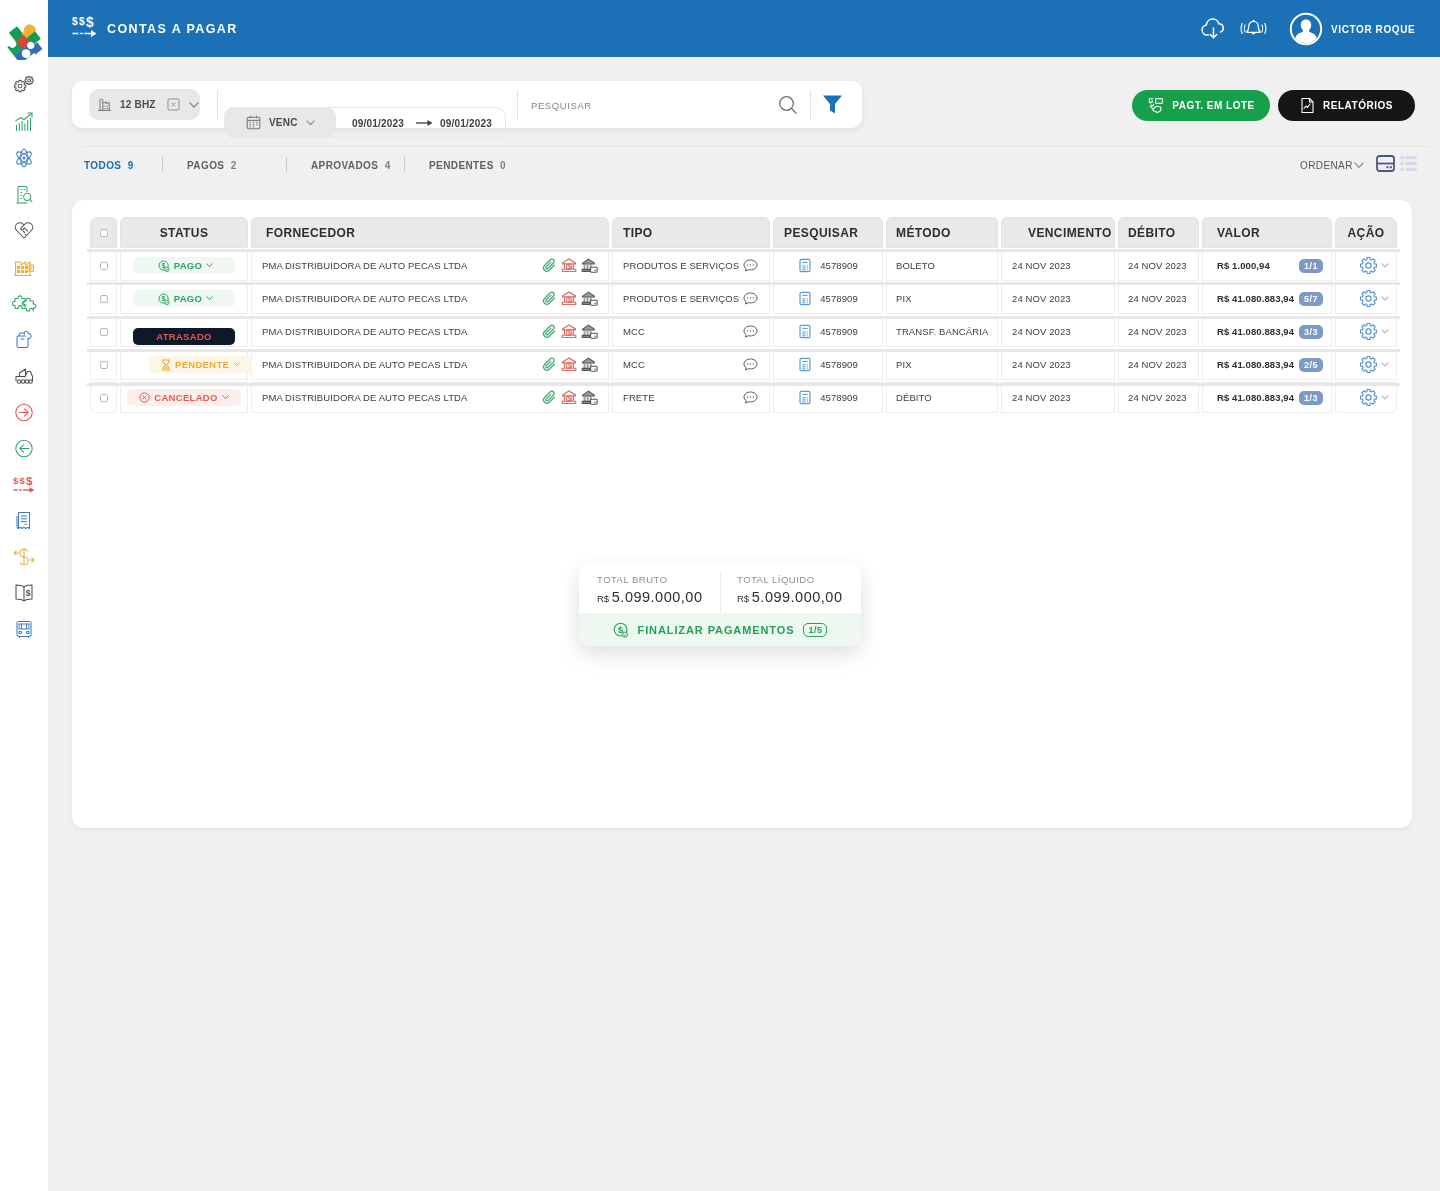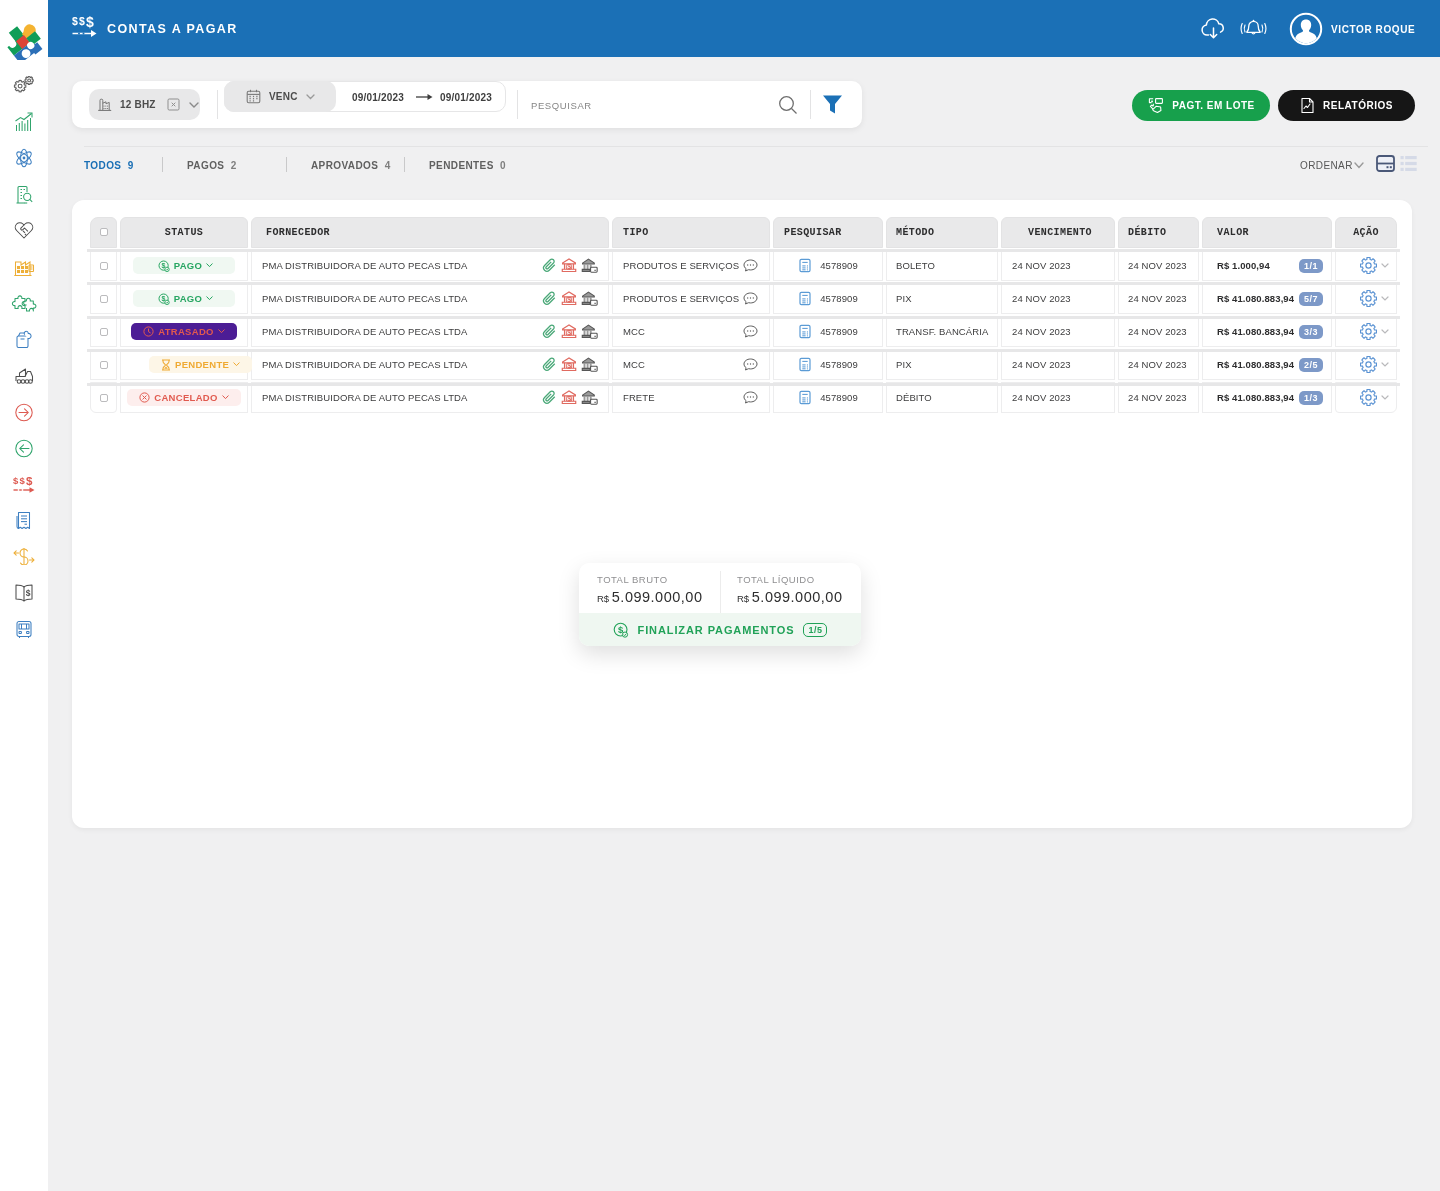--- a/index.html
+++ b/index.html
@@ -8,39 +8,39 @@
 .sidebar { position:absolute; left:0; top:0; width:48px; height:1191px; background:#fff; z-index:6; }
 .side-ic { position:absolute; left:0; width:48px; text-align:center; }
 .side-ic.thin * { stroke-width:1.05px; }
 .header { position:absolute; left:48px; top:0; width:1392px; height:57px; background:#1b70b6; z-index:5; }
 .htitle { position:absolute; left:59px; top:22px; color:#fff; font-size:12.5px; font-weight:bold; letter-spacing:1.4px; }
 .hname { position:absolute; left:1283px; top:24px; color:#fff; font-size:10px; font-weight:bold; letter-spacing:0.6px; }
 .filtercard { position:absolute; left:72px; top:81px; width:790px; height:47px; background:#fff; border-radius:10px; box-shadow:0 2px 6px rgba(0,0,0,.07); }
 .pill { position:absolute; background:#e8e8e9; border-radius:10px; height:31px; top:8px; display:flex; align-items:center; }
 .pilltext { font-size:10px; font-weight:bold; color:#4c4c4c; letter-spacing:0.2px; white-space:nowrap; }
 .vdiv { position:absolute; width:1px; background:#e3e3e4; }
-.datebox { position:absolute; left:152px; top:0; width:282px; height:31px; border:1px solid #e6e6e7; border-radius:10px; display:flex; align-items:center; }
+.datebox { position:absolute; left:152px; top:26px; width:282px; height:31px; border:1px solid #e6e6e7; border-radius:10px; display:flex; align-items:center; }
 .datetxt { font-size:10px; font-weight:bold; color:#3e3e3e; letter-spacing:0.2px; white-space:nowrap; top:10px; }
 .btn { position:absolute; top:90px; height:31px; border-radius:15.5px; display:flex; align-items:center; justify-content:center; color:#fff; font-size:10px; font-weight:bold; letter-spacing:0.5px; }
 .btn-green { left:1132px; width:138px; background:#17a04c; }
 .btn-black { left:1278px; width:137px; background:#161616; }
 .hr1 { position:absolute; left:84px; top:146px; width:1344px; height:1px; background:#e3e3e4; }
 .tabs { position:absolute; top:160px; font-size:10px; font-weight:bold; letter-spacing:0.4px; }
 .tabdiv { position:absolute; top:157px; width:1px; height:15px; background:#c9c9ca; }
 .card { position:absolute; left:72px; top:200px; width:1340px; height:628px; background:#fff; border-radius:12px; box-shadow:0 2px 5px rgba(0,0,0,.05); }
 table.grid { border-collapse:separate; border-spacing:3px 2.4px; margin:15px 0 0 15px; table-layout:fixed; width:1313px; }
-table.grid th { background:#e9e9ea; border:1px solid #e3e3e4; height:31px; font-size:10px; font-weight:bold; color:#2d2d2e; letter-spacing:0.4px; border-radius:6px 6px 0 0;font-family:Liberation Mono, monospace; }
+table.grid th { background:#e9e9ea; border:1px solid #e3e3e4; height:31px; font-size:12px; font-weight:bold; color:#2d2d2e; letter-spacing:0.4px; border-radius:6px 6px 0 0; }
 table.grid th:first-child { border-radius:8px 6px 0 0; }
 table.grid th:last-child { border-radius:6px 8px 0 0; }
 table.grid tr:last-child td:first-child { border-radius:0 0 4px 6px; }
 table.grid tr:last-child td:last-child { border-radius:0 0 6px 4px; }
 table.grid td { background:#fff; border:1px solid #ededee; height:31px; font-size:9.5px; color:#3c3c3d; letter-spacing:0.1px; white-space:nowrap; }
 .statuspill { display:inline-flex; align-items:center; justify-content:center; gap:4px; height:17px; min-width:102px; padding:0 12px; border-radius:5px; font-size:9.5px; font-weight:bold; letter-spacing:0.3px; }
 .st-pago { background:#f0f8f2; color:#27a662;padding-left:15px; }
-.st-atra { background:#4c1d95; color:#e15a4f; }
+.st-atra { background:#0f172a; color:#e15a4f;flex-direction:column; }
 .st-pend { background:#fdf6e7; color:#efaa33;margin-left:28px; }
 .st-canc { background:#fdeeed; color:#e15a4f; }
 .cbx { display:inline-block; width:8px; height:8px; border:1px solid #bbbbbd; border-radius:2px; background:#fff; vertical-align:middle; }
 td.forn > div, td.tipo > div, td.valor > div, td.doc > div, td.acao > div { display:flex; align-items:center; }
 td.forn > div { justify-content:space-between; padding:0 10px 0 10px; }
 .fics { display:inline-flex; align-items:center; gap:4px; }
 td.tipo > div { justify-content:space-between; padding:0 11px 0 10px; }
 td.doc > div { justify-content:center; gap:8px; }
 td.valor > div { justify-content:space-between; padding:0 8px 0 14px; font-weight:bold; color:#2e2e2f; }
 td.valor .badge { font-weight:bold; }

